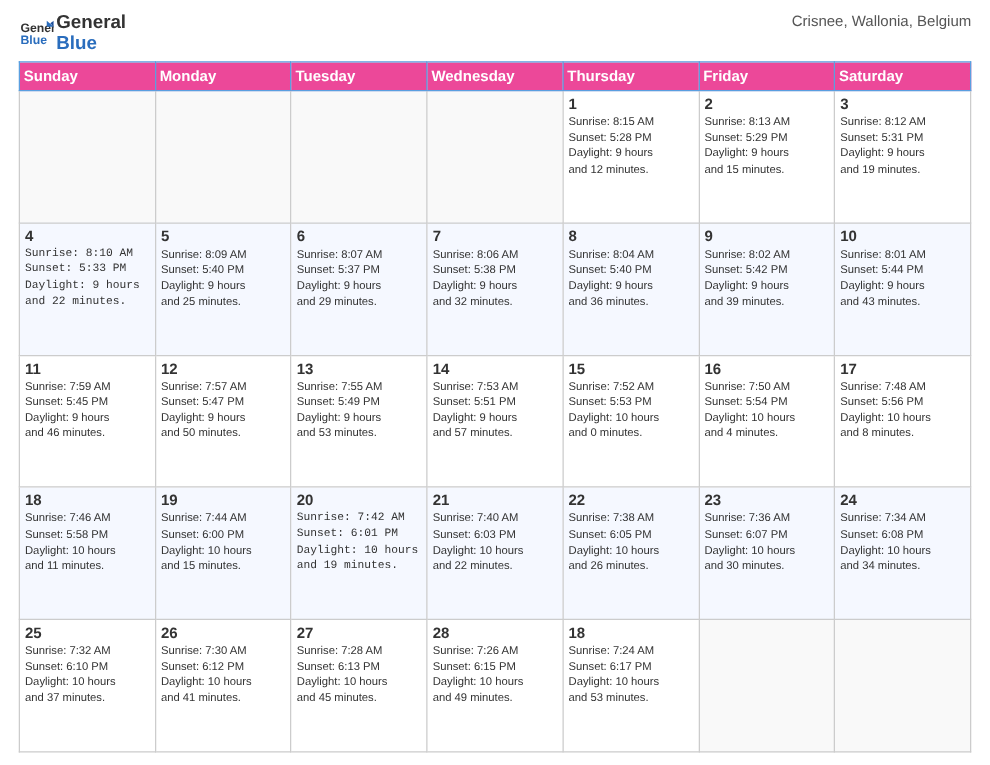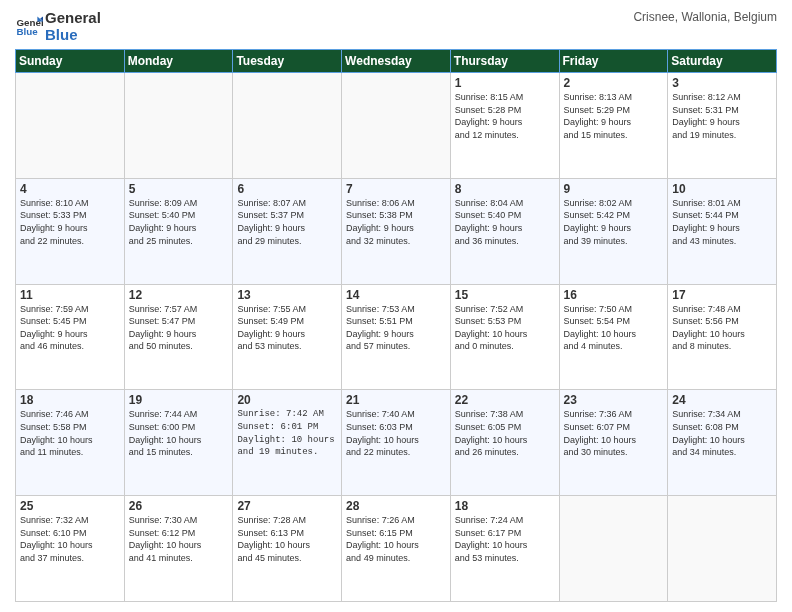--- a/index.html
+++ b/index.html
@@ -45,21 +45,21 @@
       font-size: 12px;
       color: #555;
     }
     .calendar {
       flex: 1;
       border-collapse: collapse;
       width: 100%;
       table-layout: fixed;
     }
     .calendar thead th {
-      background: #14532d;
+      background: #ec4899;
       color: #fff;
       font-size: 12px;
       font-weight: bold;
       padding: 4px 3px;
       text-align: left;
       border: 1px solid #5a9fe0;
     }
     .calendar tbody td {
       border: 1px solid #ccc;
       vertical-align: top;
@@ -146,21 +146,21 @@
             <span class="day-number">3</span>
             <div class="day-info" style="white-space: pre-line;">Sunrise: 8:12 AM
 Sunset: 5:31 PM
 Daylight: 9 hours
 and 19 minutes.</div>
           </td>
         </tr>
         <tr>
           <td>
             <span class="day-number">4</span>
-            <div class="day-info" style="white-space: pre-line;">Sunrise: 8:10 AM
+            <div class="day-info" style="white-space: pre-line; font-family: Liberation Mono, monospace;">Sunrise: 8:10 AM
 Sunset: 5:33 PM
 Daylight: 9 hours
 and 22 minutes.</div>
           </td>
           <td>
             <span class="day-number">5</span>
             <div class="day-info" style="white-space: pre-line;">Sunrise: 8:09 AM
 Sunset: 5:40 PM
 Daylight: 9 hours
 and 25 minutes.</div>

